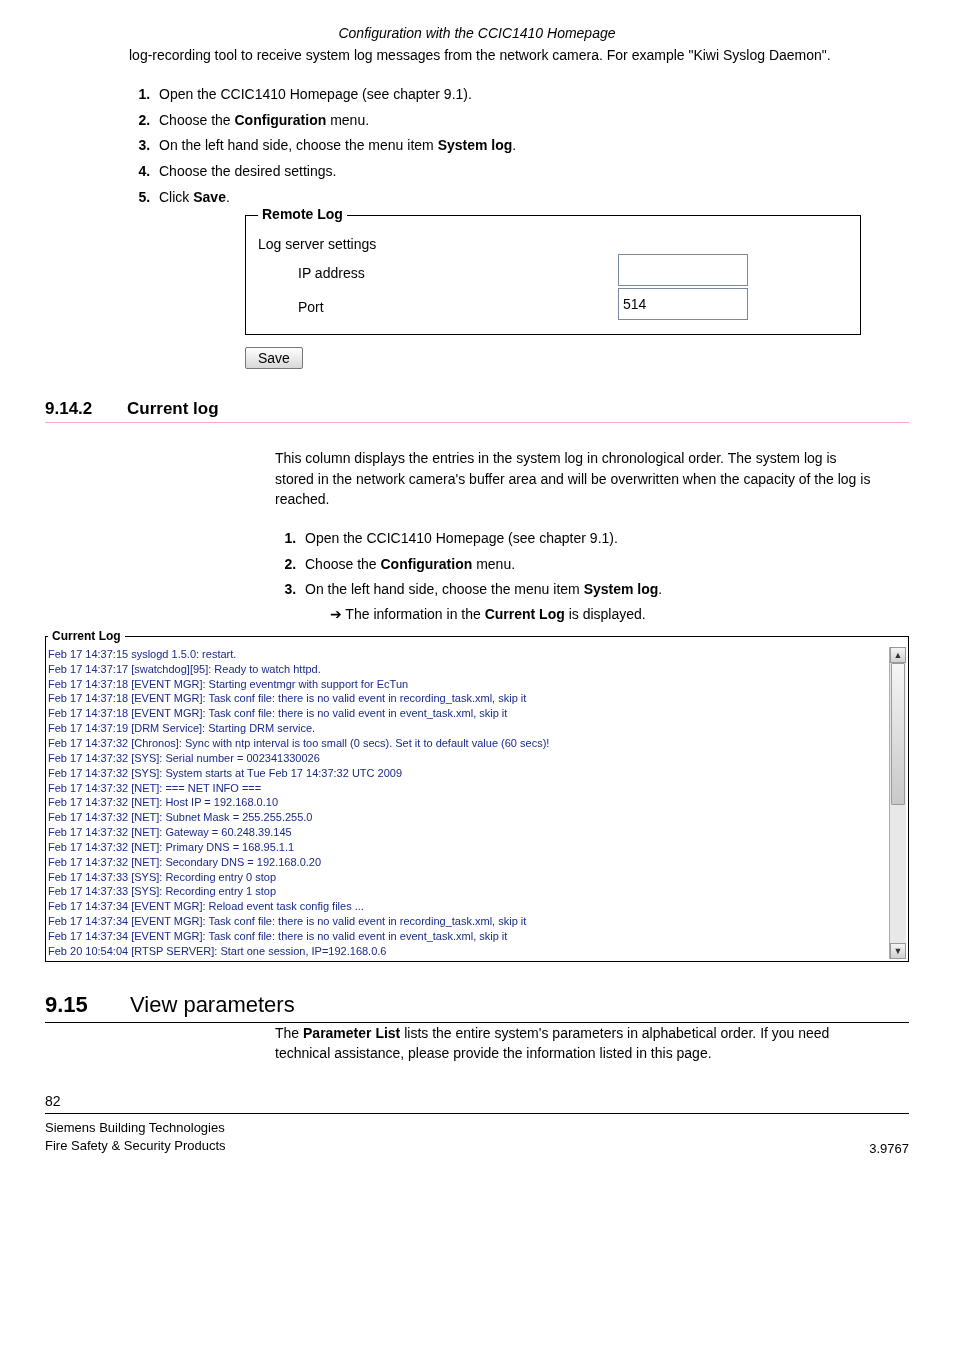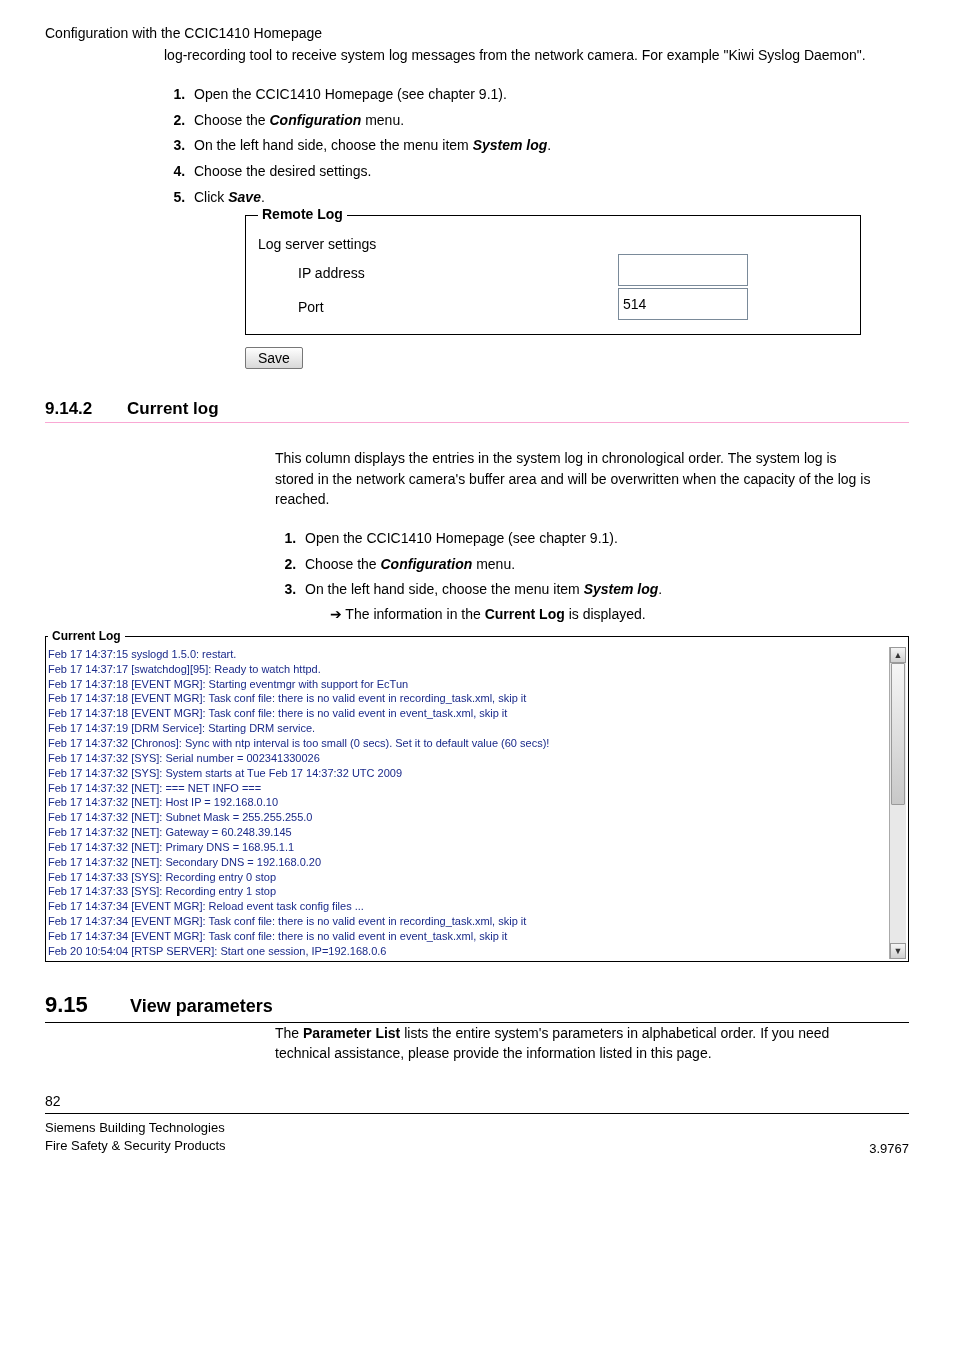--- a/index.html
+++ b/index.html
@@ -5,44 +5,46 @@
   body {
     font-family: Arial, Helvetica, sans-serif;
     font-size: 14px;
     color: #000;
     margin: 0;
     padding: 25px 45px 20px 45px;
     width: 864px;
     background: #fff;
   }
   .page-header {
+    font-style: italic;
     font-size: 14px;
     margin-bottom: 4px;
+    text-align: center;
   }
   .content-indent {
-    margin-left: 119px;
+    margin-left: 84px;
     margin-right: 30px;
   }
   .intro-text {
     line-height: 1.45;
   }
   ol.steps {
     margin: 20px 0 6px 0;
     padding-left: 25px;
   }
   ol.steps li {
     margin-bottom: 6px;
     padding-left: 5px;
     line-height: 1.4;
   }
   ol.steps li::marker {
     font-weight: bold;
   }
   .bold { font-weight: bold; }
-  .bolditalic { font-weight: bold; font-style: italic; }
+  .bolditalic { font-weight: bold; }
   .arrowline { margin-left: 55px; margin-top: 2px; margin-bottom: 6px; }
 
   
   .fs-wrap {
     margin-left: 200px;
     width: 590px;
     border: 1px solid #000;
     padding: 0 12px 14px 12px;
     position: relative;
     margin-top: 8px;
@@ -99,21 +101,21 @@
   .section-txt { font-weight: bold; font-size: 17px; }
 
   .big-section-title-row {
     display: flex;
     align-items: baseline;
     margin-top: 30px;
     border-bottom: 1.5px solid #000;
     padding-bottom: 4px;
   }
   .big-section-num { font-weight: bold; font-size: 22px; width: 85px; }
-  .big-section-txt { font-weight: bold; font-size: 18px; }
+  .big-section-txt { font-weight: normal; font-size: 22px; }
 
   
   .currentlog-wrap {
     margin-top: 14px;
     border: 1px solid #000;
     padding: 0 2px 2px 2px;
     position: relative;
   }
   .currentlog-legend {
     position: relative;

